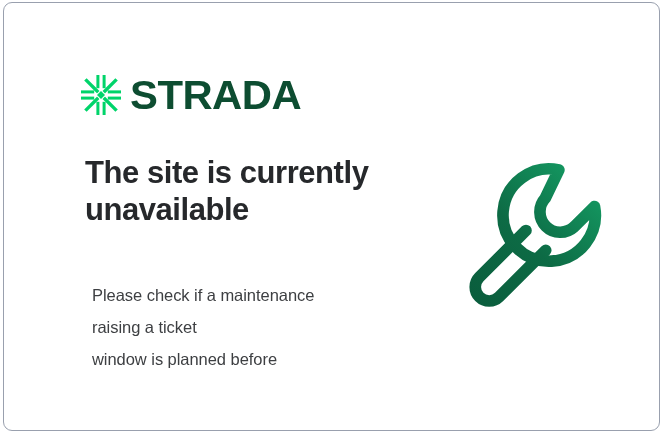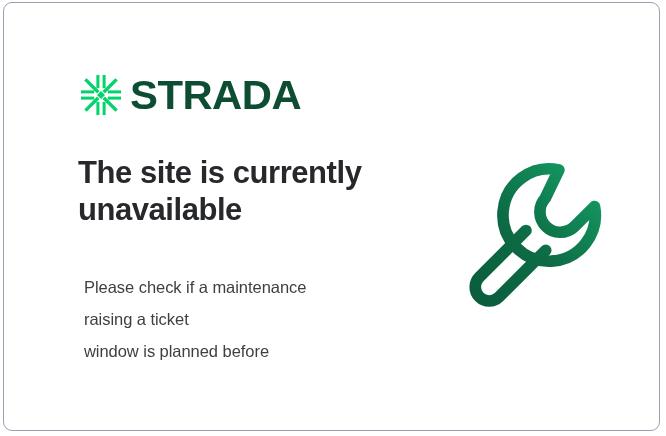--- a/index.html
+++ b/index.html
@@ -61,39 +61,39 @@
     line-height: 1;
     color: #0d4d31;
     white-space: nowrap;
     transform: scaleX(1.02);
     transform-origin: left center;
   }
 
   
   .headline {
     position: absolute;
-    left: 74px;
+    left: 81px;
     top: 151px;
     width: 330px;
     margin: 0;
     font-family: "Liberation Sans", sans-serif;
     font-size: 31px;
     font-weight: bold;
     line-height: 1.2;
     letter-spacing: -0.45px;
     color: #26282b;
   }
 
   
   .bodycopy {
     position: absolute;
     left: 80px;
     top: 268px;
     width: 320px;
-    margin: 0;
+    margin: 8px;
     font-family: "Liberation Sans", sans-serif;
     font-size: 16.5px;
     font-weight: normal;
     line-height: 1.95;
     letter-spacing: -0.05px;
     color: #3d3f42;
   }
   .bodycopy .line { display: block; }
 
   

